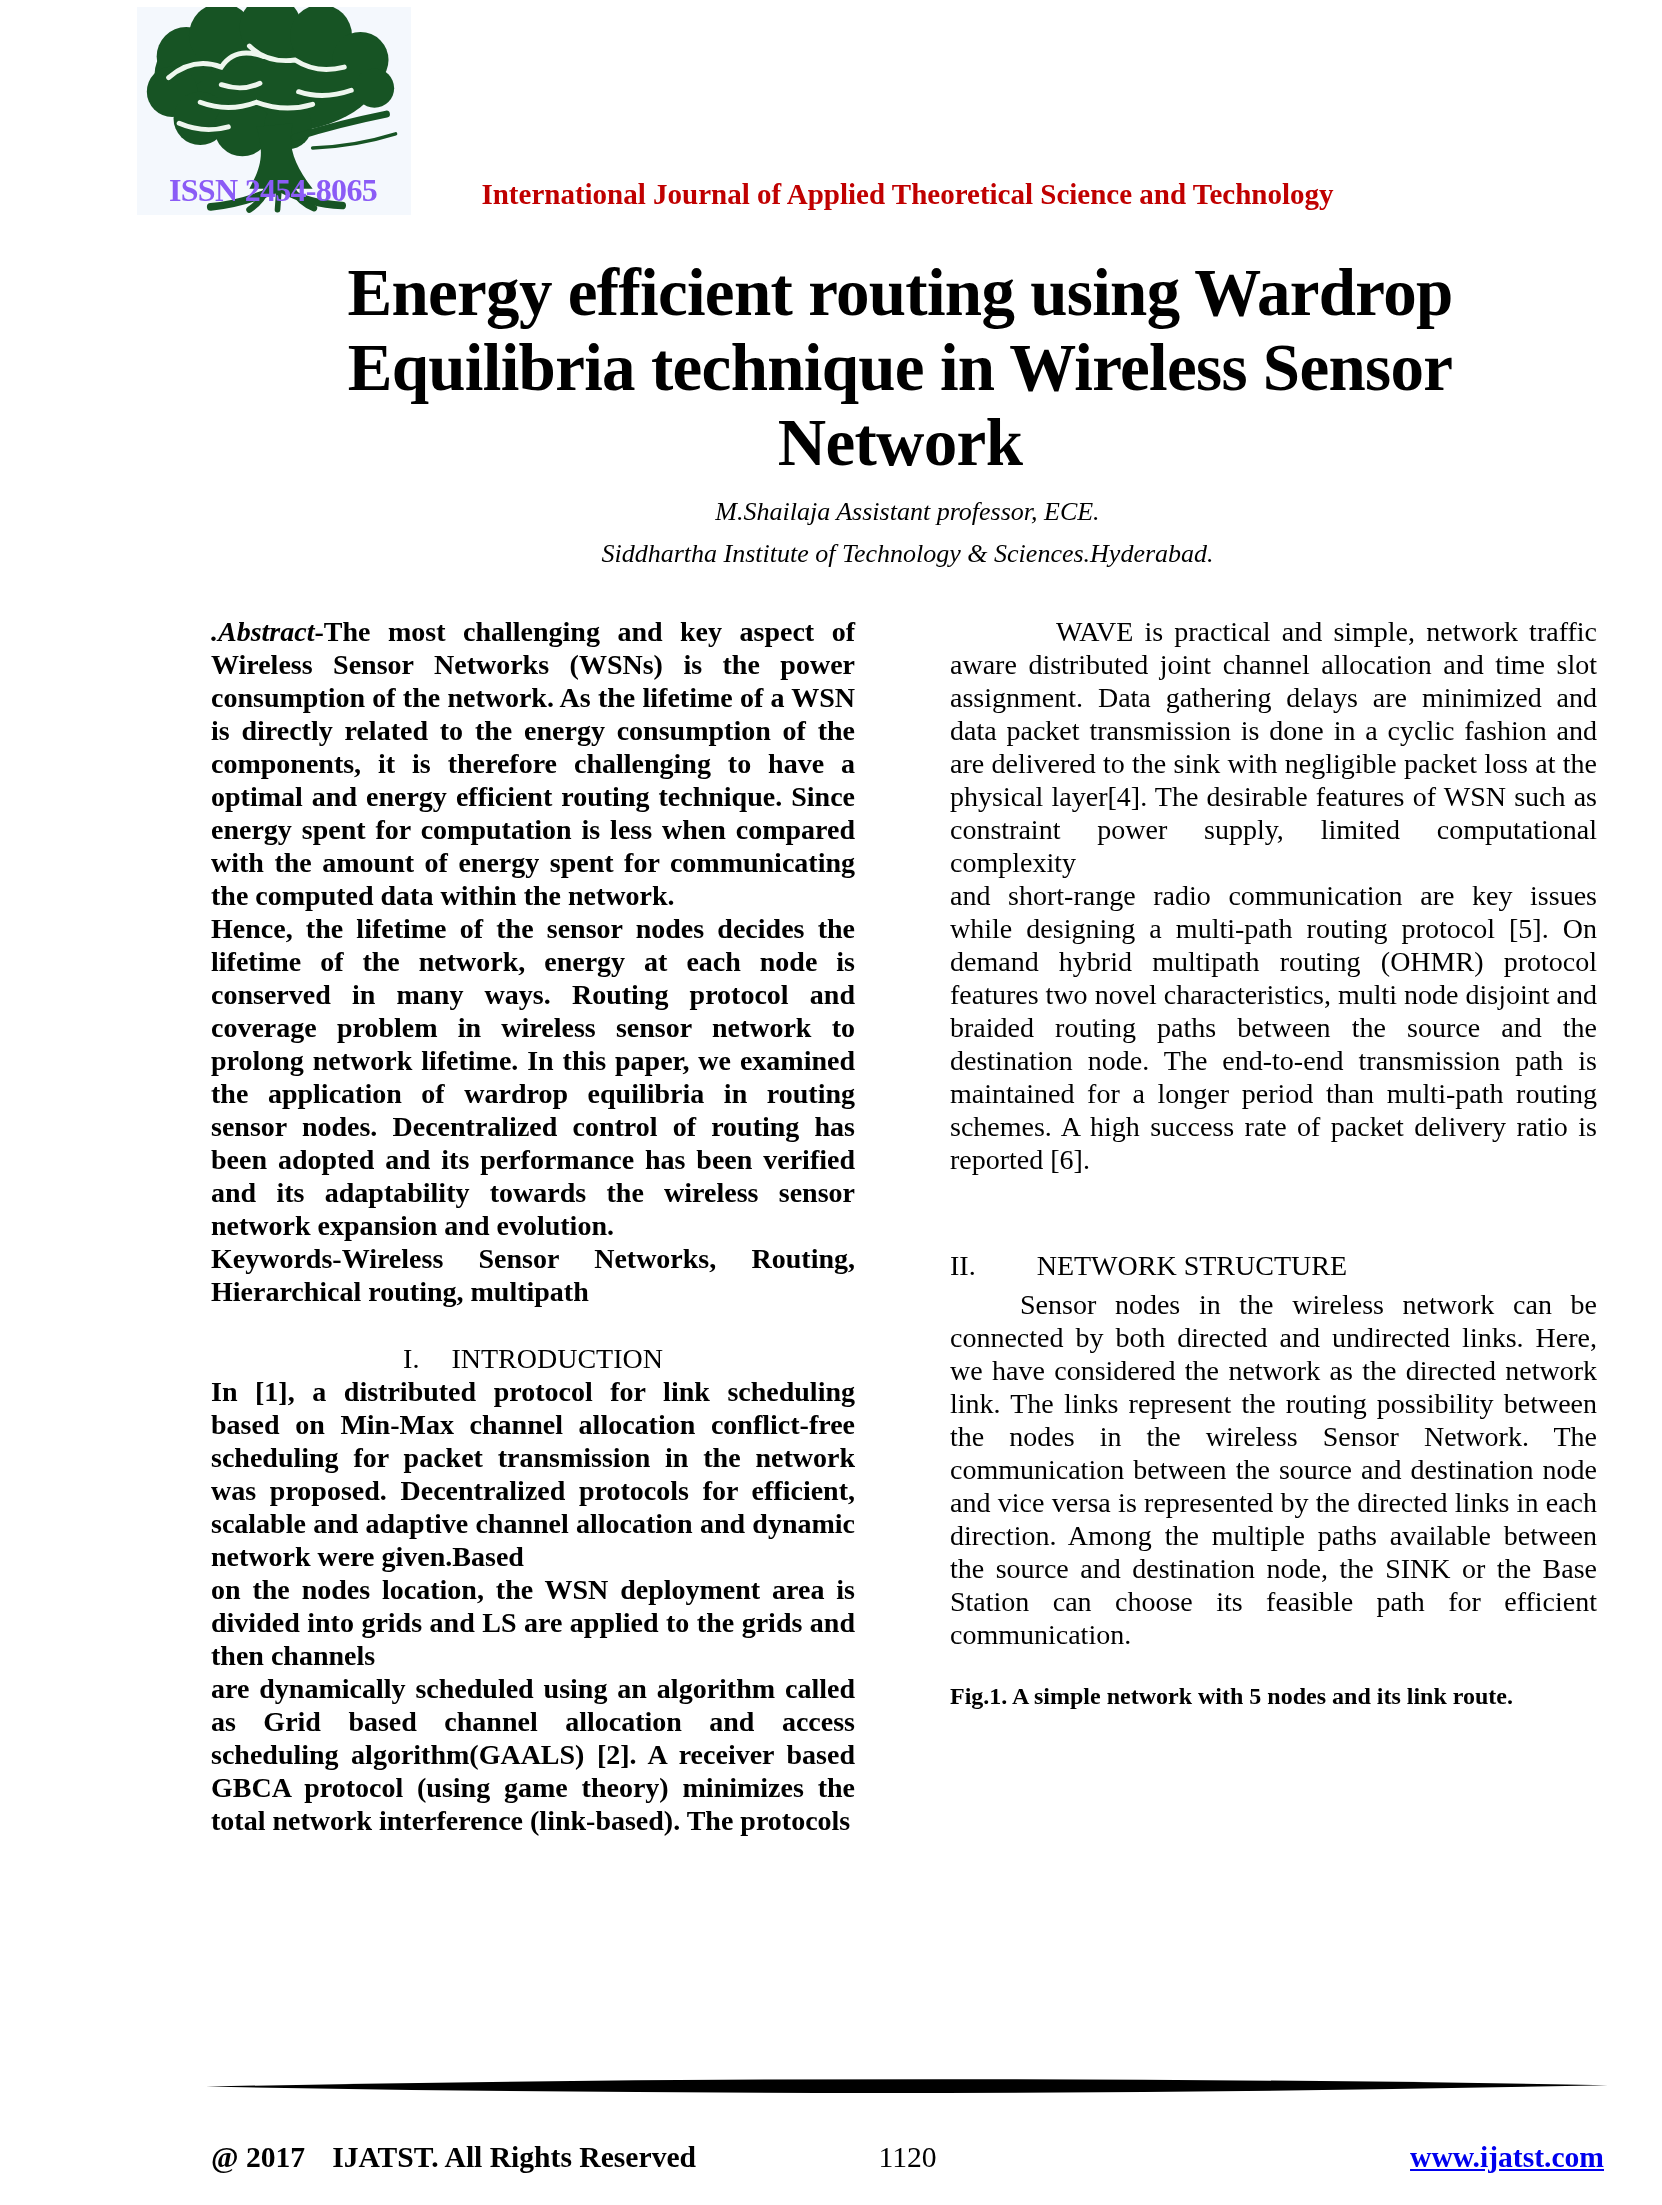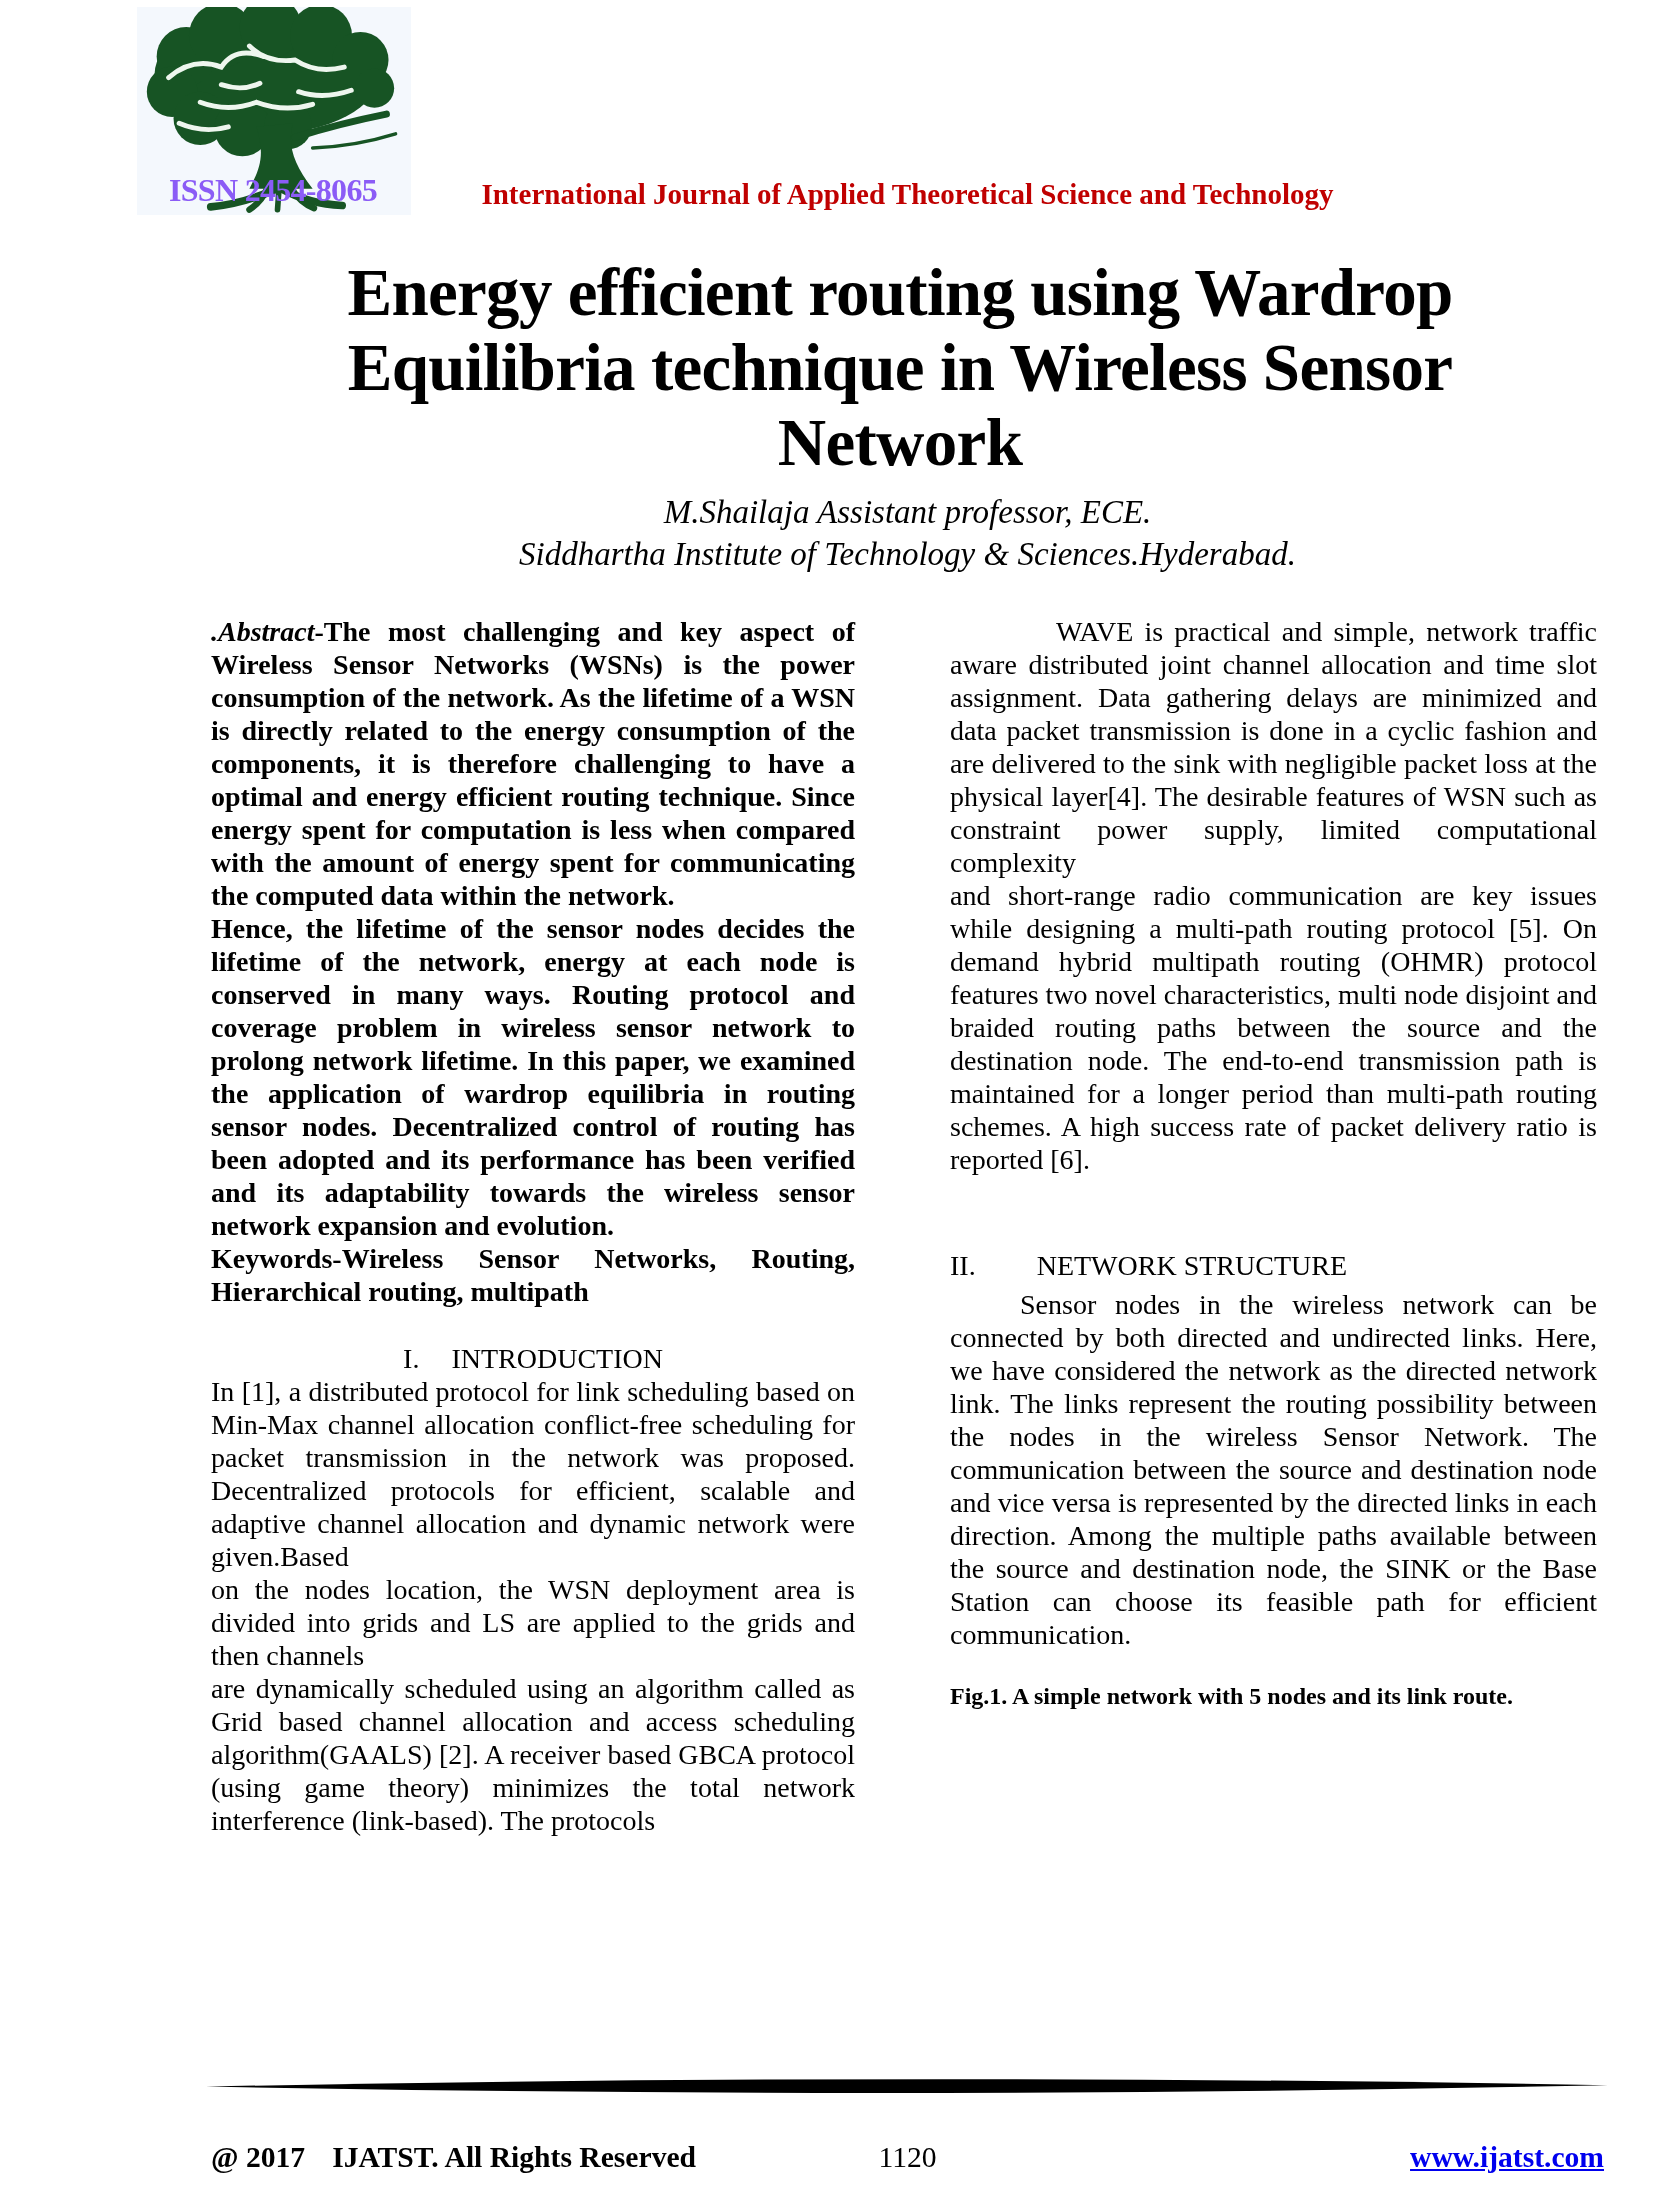--- a/index.html
+++ b/index.html
@@ -23,36 +23,36 @@
   }
   .jheader sup { font-size:60%; vertical-align:super; line-height:0; }
 
   
   .title {
     position:absolute; left:84px; top:255px; width:1632px; margin:0; text-align:center;
     font-size:67px; line-height:75px; font-weight:bold; letter-spacing:-0.7px;
   }
   .authors {
     position:absolute; left:211px; top:491px; width:1393px; text-align:center;
-    font-style:italic; font-size:33px; line-height:42px;
+    font-style:italic; font-size:26px; line-height:42px;
   }
 
   
   .col { position:absolute; top:615px; text-align:justify; font-size:28px; line-height:33px; }
   .col p { margin:0; }
   .col-left  { left:211px;  width:644px; }
   .col-right { left:950px; width:647px; }
 
   .abstract { font-weight:bold; }
   .abstract .alabel { font-style:italic; }
   .keywords { font-weight:bold; margin-top:34px; }
 
   .sec-heading-center { margin-top:34px; text-align:center; }
   .sec-heading-center .roman { margin-right:32px; }
-  .intro { margin-top:4.2px; }
+  .intro { margin-top:4.2px;font-weight:bold; }
 
   .sec-heading-left { margin-top:73px; text-align:left; }
   .sec-heading-left .roman { margin-right:61px; }
 
   .indent150 { text-indent:106px; }
   .indent100 { text-indent:70px; margin-top:5.6px !important; }
 
   .figcap {
     font-weight:bold; font-size:24px; line-height:29px; text-align:left; margin-top:31px !important;
   }

